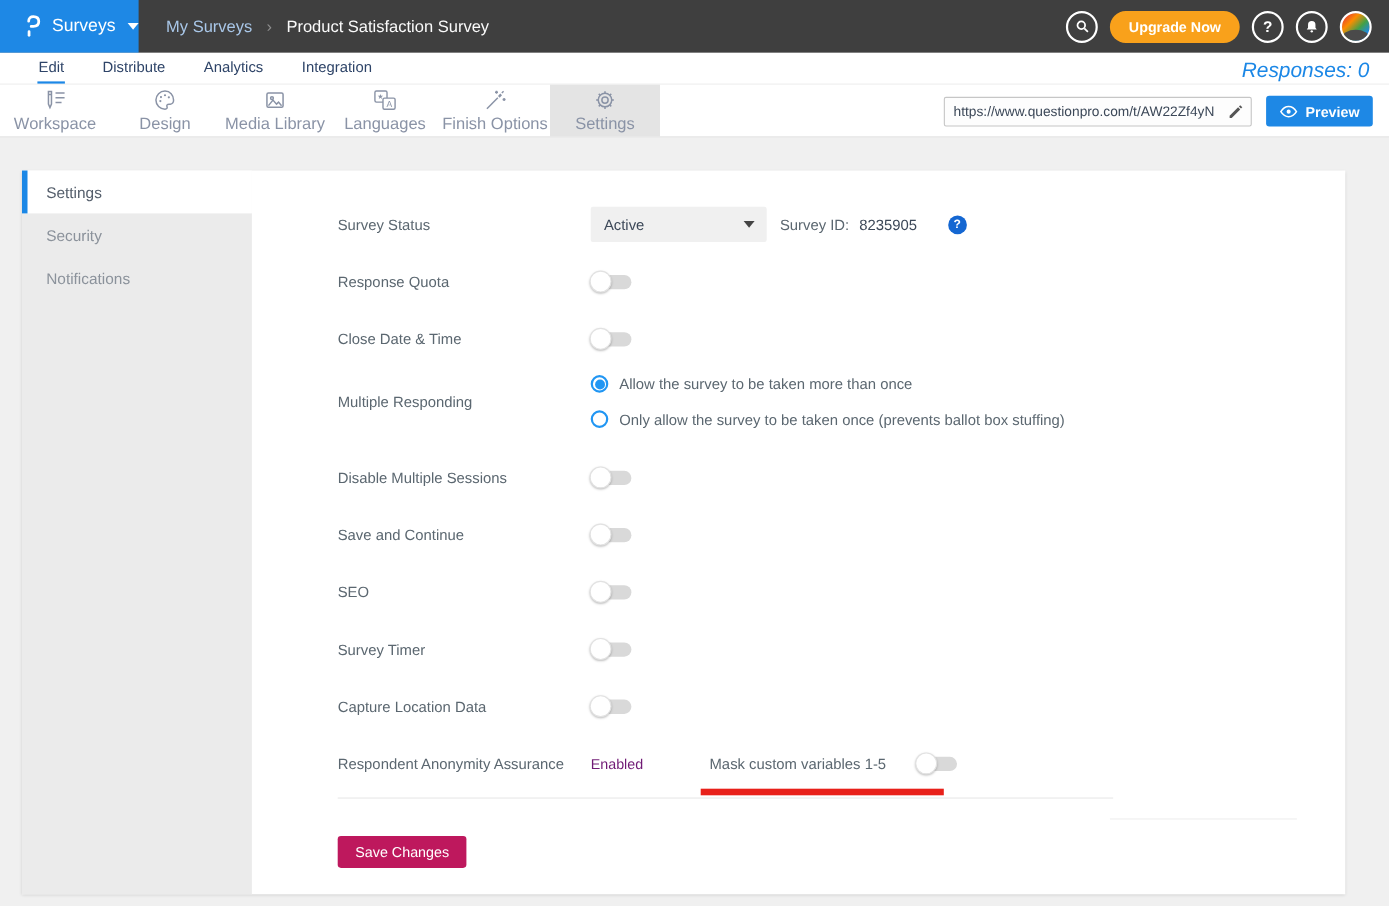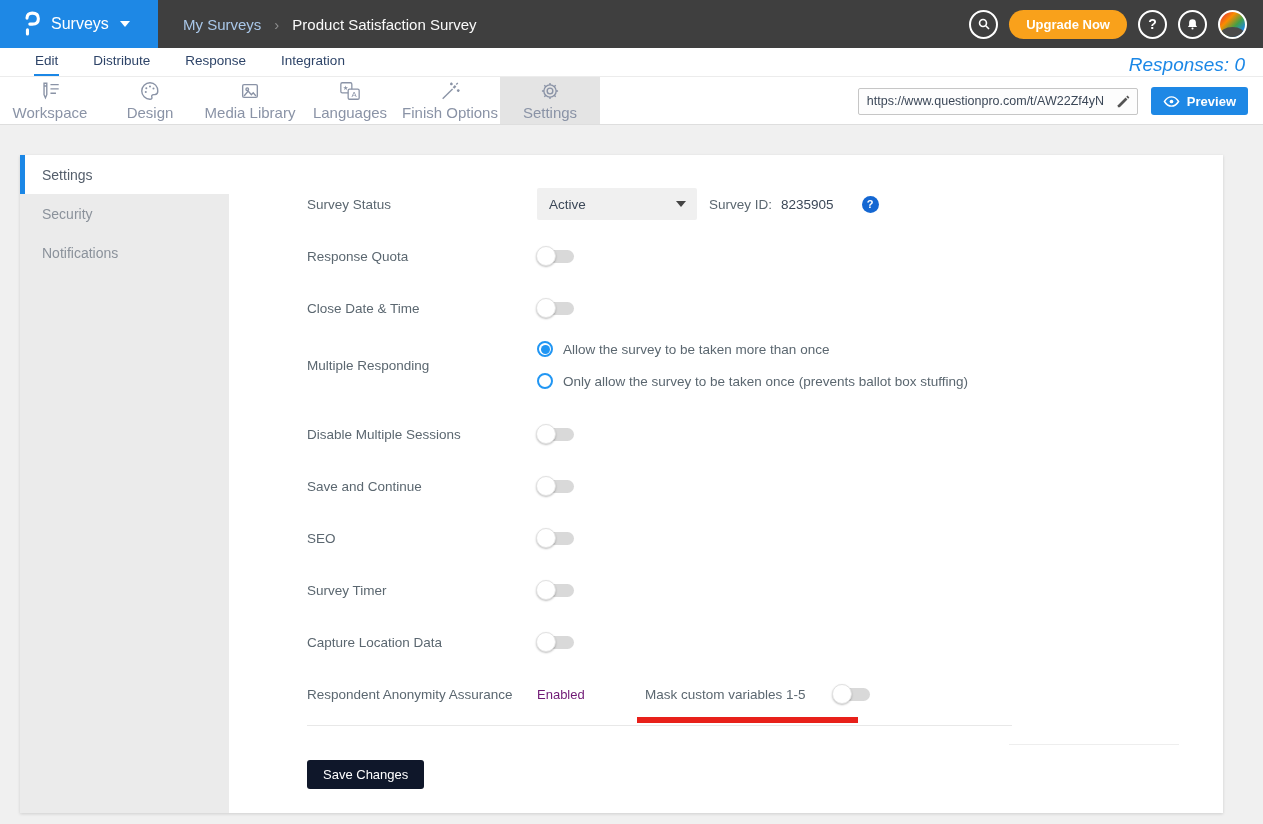--- a/index.html
+++ b/index.html
@@ -1,21 +1,21 @@
 <!DOCTYPE html>
 <html><head>
 <meta charset="utf-8">
 <style>
   * { margin:0; padding:0; box-sizing:border-box; }
   html,body { width:1263px; height:824px; overflow:hidden;
     font-family:"Liberation Sans", sans-serif; background:#F0F0F0; }
 
   
   .header { height:48px; background:#3F3F3F; display:flex; align-items:center; position:relative; }
-  .logo-box { width:158px; height:48px; background:#1E88E5; display:flex; align-items:center; padding-left:22px; gap:9px; cursor:pointer; }
+  .logo-box { width:126px; height:48px; background:#1E88E5; display:flex; align-items:center; padding-left:22px; gap:9px; cursor:pointer; }
   .logo-mark { width:20px; height:28px; }
   .product-label { color:#fff; font-size:16px; }
   .caret-down { width:0; height:0; border-left:5px solid transparent; border-right:5px solid transparent; border-top:6px solid #fff; margin-left:2px; }
   .breadcrumb { display:flex; align-items:center; margin-left:25px; gap:13px; }
   .bc-parent { color:#A9C7E8; font-size:15px; cursor:pointer; }
   .bc-sep { color:#8F8F8F; font-size:15px; }
   .bc-current { color:#FAFAFA; font-size:15px; }
   .header-right { position:absolute; right:16px; top:0; height:48px; display:flex; align-items:center; gap:11px; }
   .circle-btn { width:29px; height:29px; border:2px solid #fff; border-radius:50%; display:flex; align-items:center; justify-content:center; cursor:pointer; color:#fff; font-size:14px; font-weight:bold; }
   .upgrade-btn { height:29px; border:none; border-radius:15px; background:#F9A11B; color:#fff; font-weight:bold; font-size:13px; padding:0 17px; cursor:pointer; font-family:"Liberation Sans",sans-serif; }
@@ -71,21 +71,21 @@
   .radio-label { font-size:13.5px; color:#5B6770; }
 
   .anon-row { height:20px; margin-top:32px; position:relative; }
   .anon-status { width:108px; font-size:13px; color:#701a75; }
   .mask-wrap { position:relative; display:flex; align-items:center; }
   .mask-label { font-size:13.5px; color:#5B6770; margin-right:27px; }
   .red-bar { position:absolute; left:-8px; top:30px; width:221px; height:6px; background:#E8201A; }
 
   .divider { height:1px; background:#E8E8E8; width:705px; margin-top:21px; }
   .divider-2 { height:1px; background:#EEEEEE; width:170px; margin-left:702px; margin-top:18px; }
-  .save-btn { margin-top:15px; height:29px; background:#0f172a; color:#fff; border:none; border-radius:3px; font-size:13px; padding:0 16px; cursor:pointer; font-family:"Liberation Sans",sans-serif; }
+  .save-btn { margin-top:15px; height:29px; background:#be185d; color:#fff; border:none; border-radius:3px; font-size:13px; padding:0 16px; cursor:pointer; font-family:"Liberation Sans",sans-serif; }
 </style>
 </head>
 <body>
 
 <div class="header">
   <div class="logo-box">
     <svg class="logo-mark" viewBox="0 0 22 30" fill="none" stroke="#fff" stroke-width="3.4" stroke-linecap="round">
       <path d="M5.5 8.5 C5.5 4.6 8 3 11.3 3 c4.6 0 6.7 2.6 6.7 6.1 0 4-2.6 6-6.7 6 H8.6"></path>
       <path d="M6 21.5 v4.5"></path>
     </svg>
@@ -114,21 +114,21 @@
           <circle cx="12" cy="18.4" r="1.7"></circle>
         </svg>
     </div>
     <div class="avatar"></div>
   </div>
 </div>
 
 <div class="tabbar">
   <span class="tab active">Edit</span>
   <span class="tab">Distribute</span>
-  <span class="tab">Response</span>
+  <span class="tab">Analytics</span>
   <span class="tab">Integration</span>
   <span class="responses">Responses: 0</span>
 </div>
 
 <div class="toolbar">
   <div class="tool-item">
     <svg width="24" height="22" viewBox="0 0 26 24" fill="none" stroke="#8A93A6" stroke-width="1.5">
       <path d="M6.5 3.5 v12.5 l1.5 3.5 1.5-3.5 V3.5 z M6.5 6.5 h3"></path>
       <path d="M13.5 5 h9 M13.5 9.7 h9 M13.5 14.4 h6"></path>
     </svg>

